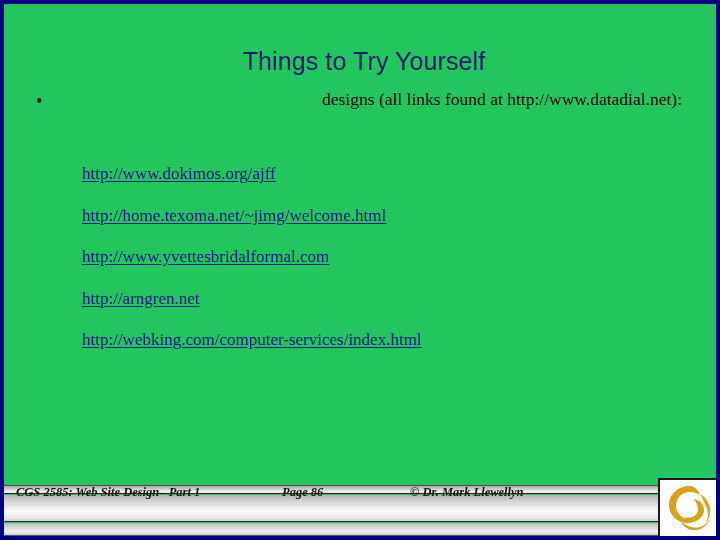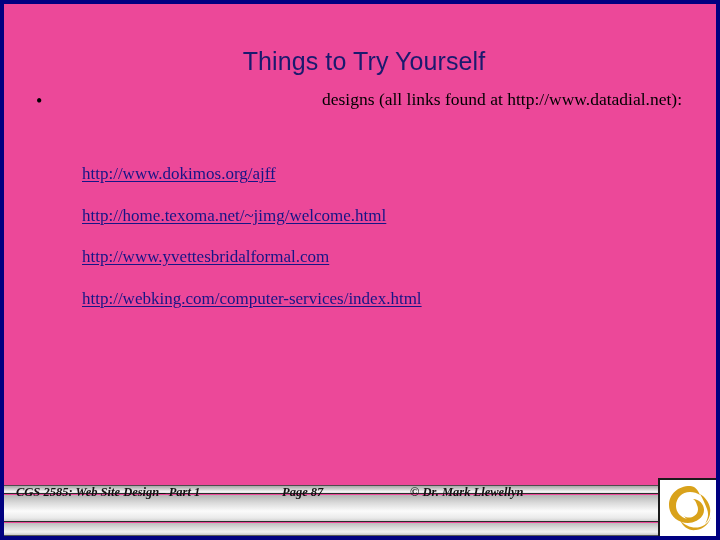--- a/index.html
+++ b/index.html
@@ -4,21 +4,21 @@
 <style>
   html, body {
     margin: 0;
     padding: 0;
     background: #ffffff;
   }
   #slide {
     position: relative;
     width: 720px;
     height: 540px;
-    background: #ec4899;
+    background: #22c55e;
     box-sizing: border-box;
     border: 4px solid #000080;
     overflow: hidden;
     font-family: "Liberation Serif", "DejaVu Serif", serif;
   }
   
   #slide-title {
     position: absolute;
     left: 0;
     top: 26px;
@@ -152,29 +152,30 @@
     <span id="bullet-marker">•</span>
     <div id="bullet-text">
       <div class="lastline">designs (all links found at http://www.datadial.net):</div>
     </div>
   </div>
 
   <div id="link-list">
     <a class="link-item" href="#">http://www.dokimos.org/ajff</a>
     <a class="link-item" href="#">http://home.texoma.net/~jimg/welcome.html</a>
     <a class="link-item" href="#">http://www.yvettesbridalformal.com</a>
+    <a class="link-item" href="#">http://arngren.net</a>
     <a class="link-item" href="#">http://webking.com/computer-services/index.html</a>
   </div>
 
   <div id="footer">
     <div class="fbar" id="fbar-top"></div>
     <div class="fbar" id="fbar-main"></div>
     <div class="fbar" id="fbar-bottom"></div>
     <div class="ftext" id="footer-course">CGS 2585: Web Site Design– Part 1</div>
-    <div class="ftext" id="footer-page">Page 87</div>
+    <div class="ftext" id="footer-page">Page 86</div>
     <div class="ftext" id="footer-copyright">© Dr. Mark Llewellyn</div>
   </div>
 
   <div id="logo-box">
     <svg width="58" height="58" viewBox="0 0 58 58">
       <rect x="0" y="0" width="58" height="58" fill="#ffffff"></rect>
       <g fill="#d9a21b">
         <path d="M30 6 C18 6 9 14 9 25 C9 35 17 43 28 43 C34 43 39 40 41 36 C38 38 34 39 30 39 C22 39 16 33 16 26 C16 18 22 12 30 12 C34 12 37 13 40 15 C38 10 35 6 30 6 Z"></path>
         <path d="M40 14 C45 17 49 22 50 28 C51 34 49 40 45 44 C48 39 49 34 47 29 C45 24 43 19 40 14 Z"></path>
         <path d="M33 19 C39 19 44 24 44 30 C44 36 39 41 33 41 C29 41 26 39 24 36 C27 38 31 38 34 36 C38 34 39 29 37 25 C36 22 35 20 33 19 Z"></path>

